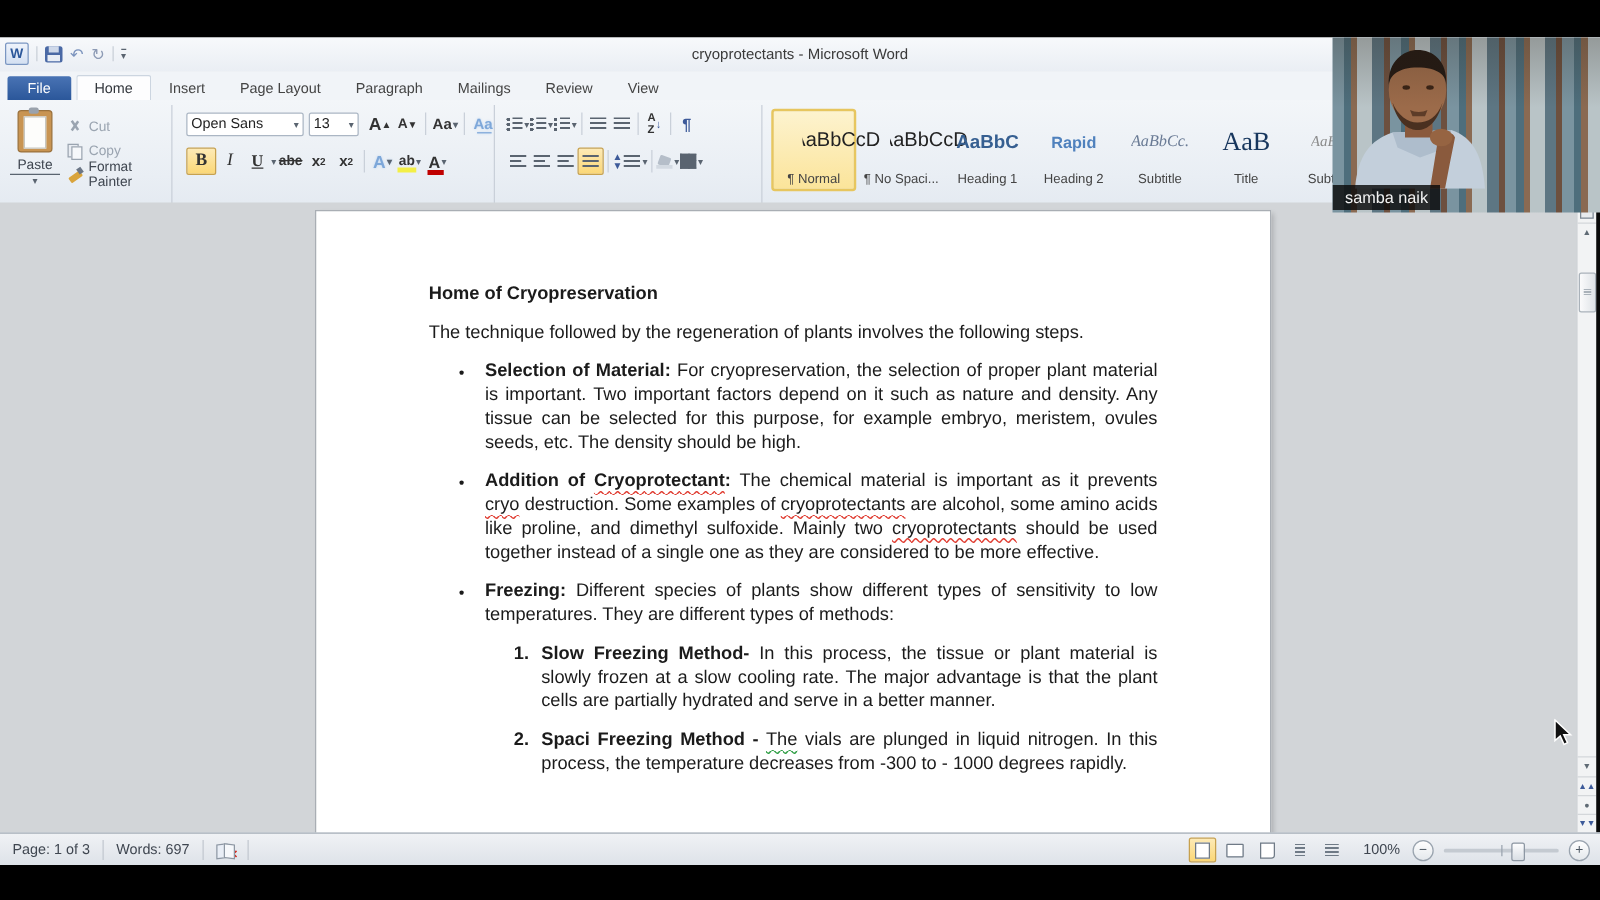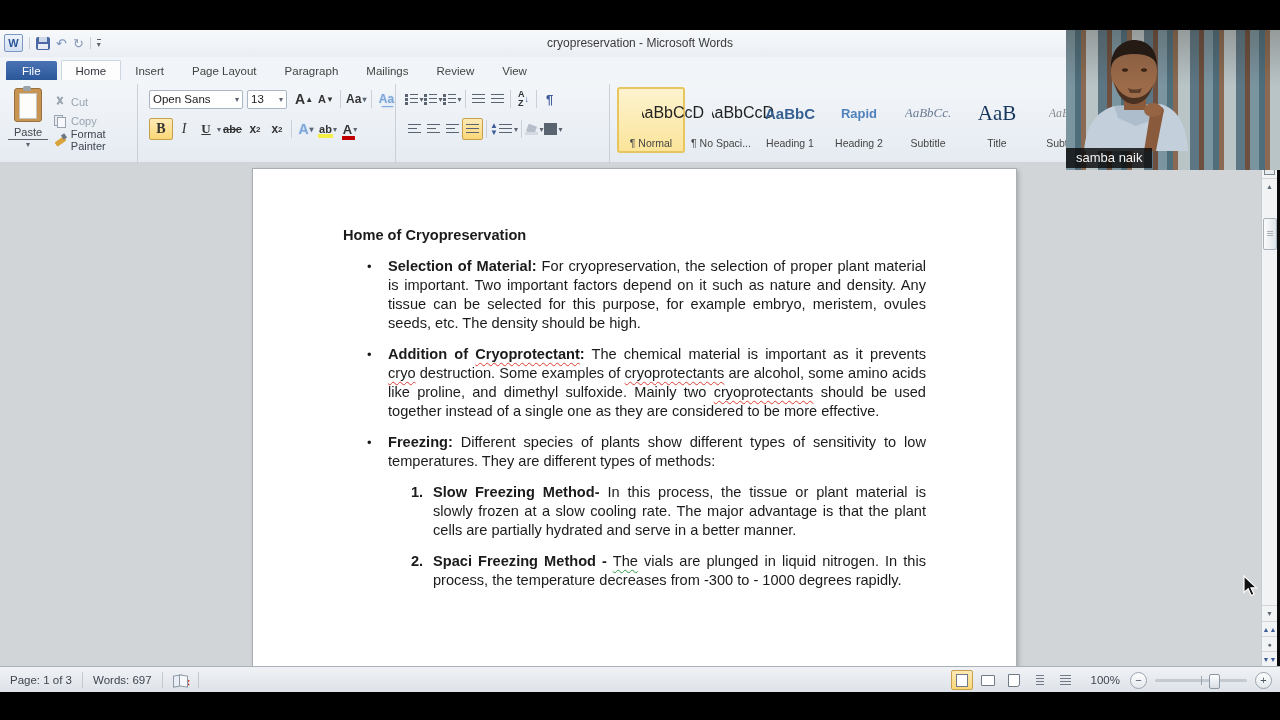--- a/index.html
+++ b/index.html
@@ -194,21 +194,21 @@
     <div class="titlebar">
       <div class="qat">
         <div class="appicon">W</div>
         <div class="qat-sep"></div>
         <div class="saveicon"></div>
         <div class="qbtn undo">↶</div>
         <div class="qbtn">↻</div>
         <div class="qat-sep"></div>
         <div class="qat-caret">▾</div>
       </div>
-      <div class="wintitle">cryopreservation  -  Microsoft Words</div>
+      <div class="wintitle">cryoprotectants  -  Microsoft Word</div>
     </div>
 
     <div class="tabrow">
       <div class="tabs">
           <span class="tab file">File</span>
           <span class="tab active">Home</span>
           <span class="tab">Insert</span>
           <span class="tab">Page Layout</span>
           <span class="tab">Paragraph</span>
           <span class="tab">Mailings</span>
@@ -404,20 +404,21 @@
         <div class="grouplabel" style="left:611px;width:534px;">Styles</div>
         <div class="launcher" style="left:1135px;"></div>
         <div class="grouplabel" style="left:1148px;width:110px;">Editing</div>
       </div>
     </div>
 
     <div class="docarea">
       <div class="page">
         <div class="pagecontent">
             <p class="p-heading"><span class="seg-b">Home of Cryopreservation</span></p>
+            <p class="p-para"><span>The technique followed by the regeneration of plants involves the following steps.</span></p>
             <p class="p-bullet"><span class="marker">•</span><span class="seg-b">Selection of Material:</span><span> For cryopreservation, the selection of proper plant material is important. Two important factors depend on it such as nature and density. Any tissue can be selected for this purpose, for example embryo, meristem, ovules seeds, etc. The density should be high.</span></p>
             <p class="p-bullet"><span class="marker">•</span><span class="seg-b">Addition of </span><span class="seg-b seg-spell">Cryoprotectant</span><span class="seg-b">:</span><span> The chemical material is important as it prevents </span><span class="seg-spell">cryo</span><span> destruction. Some examples of </span><span class="seg-spell">cryoprotectants</span><span> are alcohol, some amino acids like proline, and dimethyl sulfoxide. Mainly two </span><span class="seg-spell">cryoprotectants</span><span> should be used together instead of a single one as they are considered to be more effective.</span></p>
             <p class="p-bullet"><span class="marker">•</span><span class="seg-b">Freezing:</span><span> Different species of plants show different types of sensitivity to low temperatures. They are different types of methods:</span></p>
             <p class="p-numbered"><span class="num">1.</span><span class="seg-b">Slow Freezing Method-</span><span> In this process, the tissue or plant material is slowly frozen at a slow cooling rate. The major advantage is that the plant cells are partially hydrated and serve in a better manner.</span></p>
             <p class="p-numbered"><span class="num">2.</span><span class="seg-b">Spaci Freezing Method -</span><span> </span><span class="seg-grammar">The</span><span> vials are plunged in liquid nitrogen. In this process, the temperature decreases from -300 to - 1000 degrees rapidly.</span></p>
           </div>
       </div>
 
       <div class="vscroll">
         <div class="ruler-toggle">

